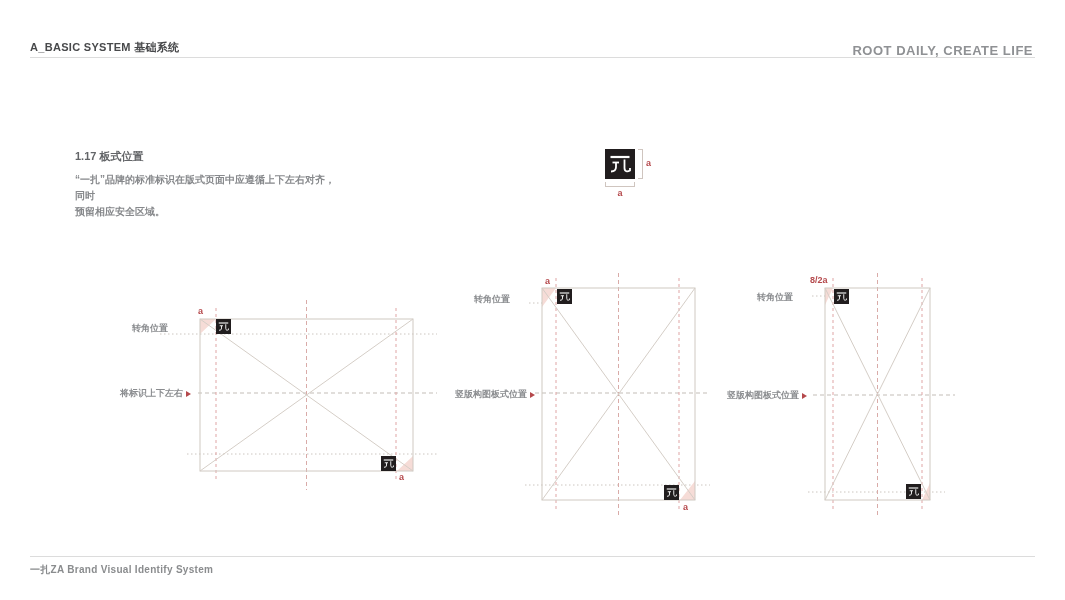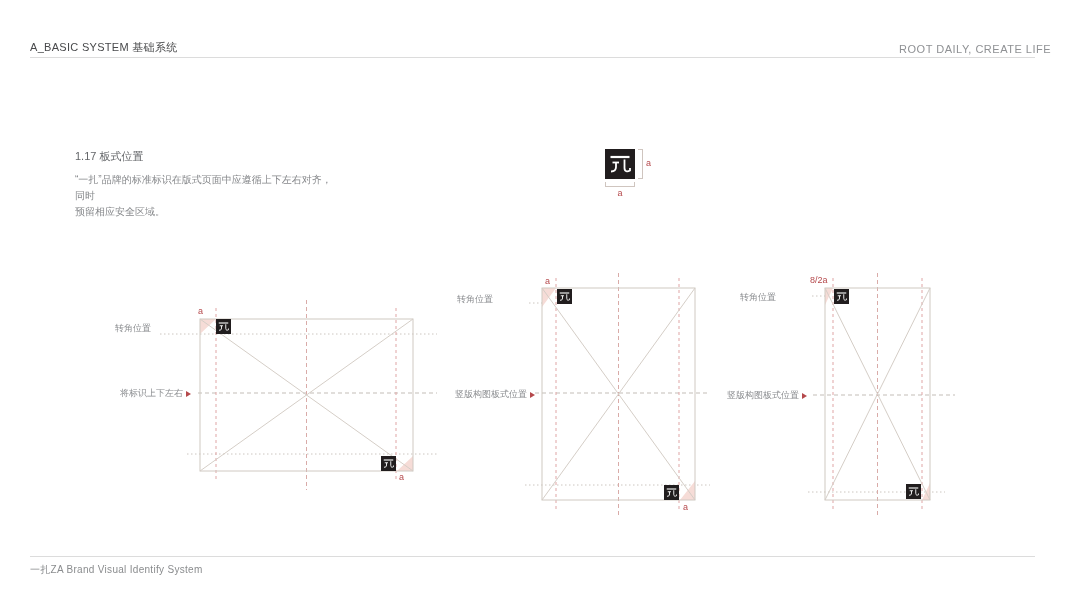--- a/index.html
+++ b/index.html
@@ -1,25 +1,25 @@
 <!DOCTYPE html>
 <html><head>
 <meta charset="utf-8">
 <style>
   * { margin:0; padding:0; box-sizing:border-box; }
   html,body { background:#fff; }
   .page {
     position:relative; width:1065px; height:584px; background:#ffffff;
-    font-family:"Liberation Sans", sans-serif; overflow:hidden;
+    font-family:"Liberation Sans", sans-serif; overflow:hidden;font-weight:bold;
   }
   .abs { position:absolute; }
 
   
   .header-title { left:30px; top:40px; font-size:11px; color:#48494b; letter-spacing:.3px; }
-  .header-slogan { right:14px; top:43px; font-size:11px; color:#8f9194; letter-spacing:.5px; }
+  .header-slogan { right:32px; top:43px; font-size:13px; color:#8f9194; letter-spacing:.5px; }
   .rule { height:1px; background:#dcdcdc; left:30px; right:30px; }
   .rule.top { top:57px; }
   .rule.bottom { top:556px; }
   .footer-text { left:30px; top:563px; font-size:10px; color:#8a8c8e; letter-spacing:.3px; }
 
   
   .intro-title { left:75px; top:149px; font-size:11px; color:#636568; }
   .intro-para { left:75px; width:260px; font-size:10px; line-height:16px; color:#87898c; white-space:pre-line; }
   .p1 { top:172px; }
   .p2 { top:214px; }
@@ -34,21 +34,21 @@
   .spec-dim-h { left:646px; top:158px; }
   .spec-dim-w { left:605px; top:188px; width:30px; text-align:center; }
 
   
   .diagram { position:absolute; }
   .d1 { left:115px; top:270px; width:330px; height:225px; }
   .d2 { left:440px; top:265px; width:280px; height:255px; }
   .d3 { left:720px; top:265px; width:240px; height:255px; }
   .diagram svg { position:absolute; left:0; top:0; }
   .d-logo { position:absolute; width:15px; height:15px; }
-  .corner-label { position:absolute; width:70px; text-align:left; font-size:9px; color:#8a8c8f; }
+  .corner-label { position:absolute; width:70px; text-align:center; font-size:9px; color:#8a8c8f; }
   .pos-label { position:absolute; display:flex; align-items:center; gap:3px; font-size:9px; color:#8a8c8f; white-space:nowrap; }
   .arrow-r { display:inline-block; width:0; height:0;
     border-top:3px solid transparent; border-bottom:3px solid transparent; border-left:5px solid #b5494c; }
   .dim-label { position:absolute; font-size:9px; color:#b5494c; white-space:nowrap; }
 </style>
 </head>
 <body>
 
 <div class="page">
 

